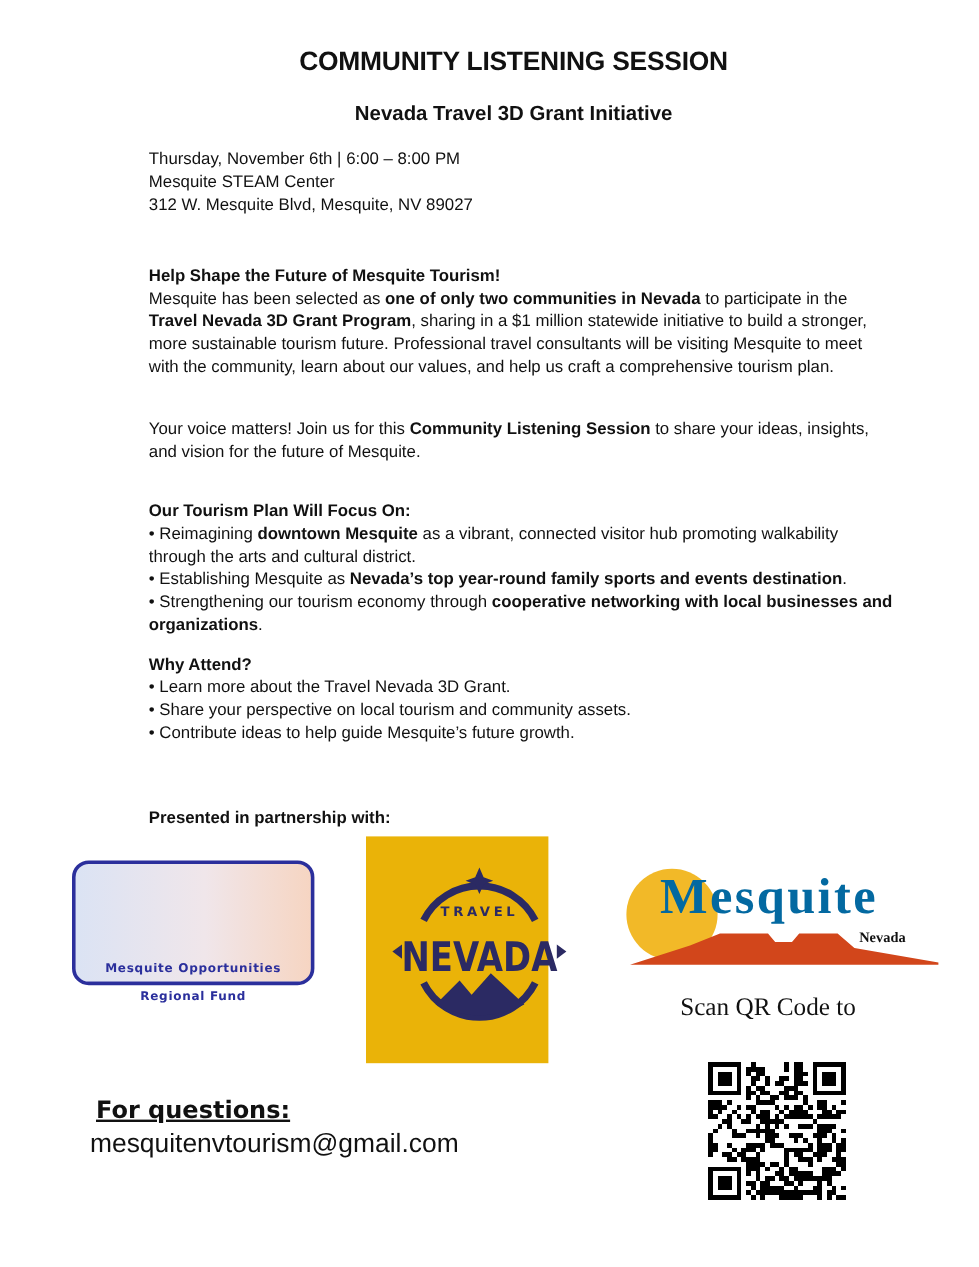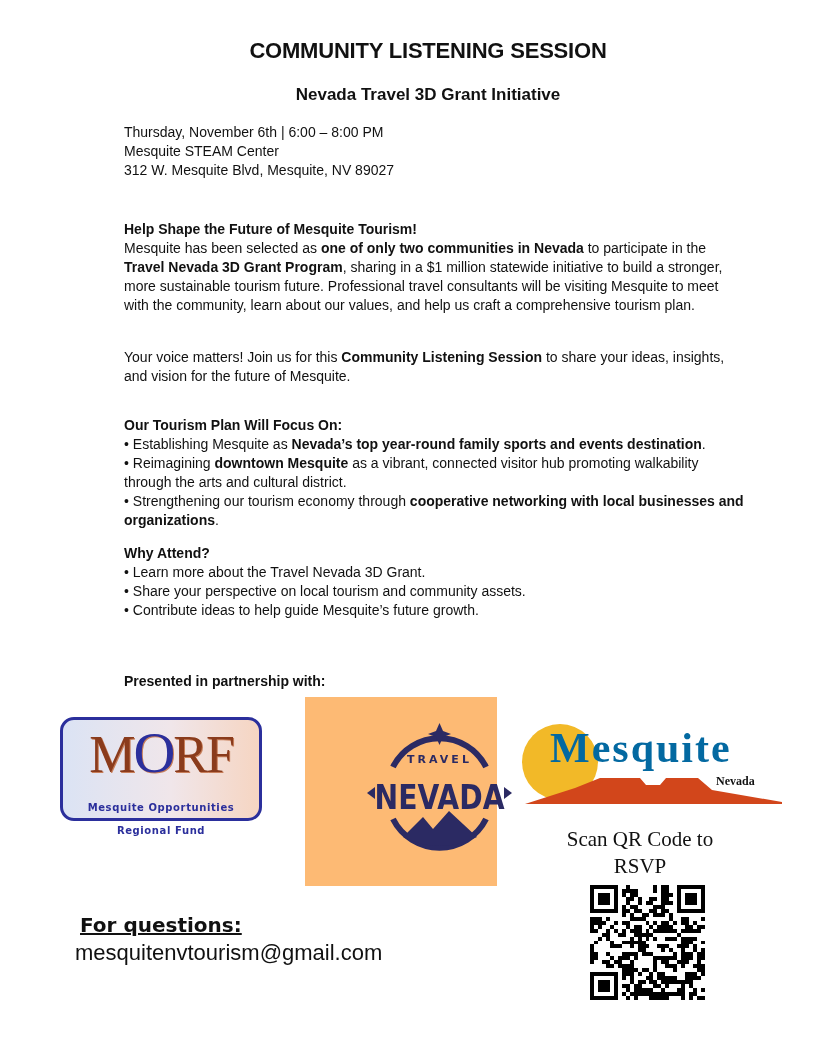--- a/index.html
+++ b/index.html
@@ -23,21 +23,21 @@
           background: linear-gradient(90deg, #dbe3f4 0%, #f0e6ea 55%, #f6d5c2 100%); box-sizing: border-box; }
   .morf-letters { position: absolute; left: 0; right: 0; top: 6px; text-align: center; font-family: "Liberation Serif", serif;
                   font-size: 52px; color: #8a3b1c; letter-spacing: -2px; line-height: 54px; text-shadow: 1px 1px 0 #c77e5a; }
   .morf-letters .o { color: #2b2f9c; font-size: 58px; }
   .morf-sub { position: absolute; left: 0; right: 0; text-align: center; font-family: "DejaVu Sans", sans-serif;
               font-size: 10px; font-weight: bold; color: #2b2f9c; letter-spacing: 0.6px; margin-top: 12px; }
   .morf-sub1 { top: 70px; }
   .morf-sub2 { top: 93px; text-align: center; }
 
   
-  .tn { left: 305px; top: 697px; width: 152px; height: 189px; background: #fdba74; padding-left: 40px; }
+  .tn { left: 305px; top: 697px; width: 152px; height: 189px; background: #eab308; }
 
   
   .mq { left: 520px; top: 722px; width: 265px; height: 86px; }
   .mq-word { position: absolute; left: 30px; top: 2px; font-family: "Liberation Serif", serif; font-weight: bold;
              font-size: 42px; color: #0369a1; letter-spacing: 2px; }
   .mq-nv { position: absolute; left: 196px; top: 52px; font-family: "Liberation Serif", serif; font-weight: bold; font-size: 12px; color: #111; }
 
   .qr-label { left: 540px; width: 200px; top: 826px; text-align: center; font-family: "Liberation Serif", serif; font-size: 21px; line-height: 27px; color: #111; }
   .qr { left: 590px; top: 885px; width: 115px; height: 115px; }
 
@@ -58,36 +58,35 @@
 
 <div class="abs body-block p1">
   <div class="h">Help Shape the Future of Mesquite Tourism!</div>
   <div><span>Mesquite has been selected as </span><b>one of only two communities in Nevada</b><span> to participate in the </span><b>Travel Nevada 3D Grant Program</b><span>, sharing in a $1 million statewide initiative to build a stronger, more sustainable tourism future. Professional travel consultants will be visiting Mesquite to meet with the community, learn about our values, and help us craft a comprehensive tourism plan.</span></div>
 </div>
 
 <div class="abs body-block p2"><span>Your voice matters! Join us for this </span><b>Community Listening Session</b><span> to share your ideas, insights, and vision for the future of Mesquite.</span></div>
 
 <div class="abs body-block p3">
   <div class="h">Our Tourism Plan Will Focus On:</div>
+  <div><span>• Reimagining </span><b>downtown Mesquite</b><span> as a vibrant, connected visitor hub promoting walkability through the arts and cultural district.</span></div>
   <div><span>• Establishing Mesquite as </span><b>Nevada’s top year-round family sports and events destination</b><span>.</span></div>
-  <div><span>• Reimagining </span><b>downtown Mesquite</b><span> as a vibrant, connected visitor hub promoting walkability through the arts and cultural district.</span></div>
   <div><span>• Strengthening our tourism economy through </span><b>cooperative networking with local businesses and organizations</b><span>.</span></div>
 </div>
 
 <div class="abs body-block p4">
   <div class="h">Why Attend?</div>
   <div>• Learn more about the Travel Nevada 3D Grant.</div>
   <div>• Share your perspective on local tourism and community assets.</div>
   <div>• Contribute ideas to help guide Mesquite’s future growth.</div>
 </div>
 
 <div class="abs partner">Presented in partnership with:</div>
 
 <div class="abs morf">
-  <div class="morf-letters"><span>M</span><span class="o">O</span><span>RF</span></div>
   <div class="morf-sub morf-sub1">Mesquite Opportunities</div>
   <div class="morf-sub morf-sub2">Regional Fund</div>
 </div>
 
 <div class="abs tn">
   <svg width="189" height="189" viewBox="0 0 189 189">
     <path d="M48 70 A52 52 0 0 1 141 70" fill="none" stroke="#2b2a63" stroke-width="6"></path>
     <path d="M48 122 A52 52 0 0 0 141 122" fill="none" stroke="#2b2a63" stroke-width="6"></path>
     <path d="M94.5 26 L98 34 L106 37 L98 40 L94.5 48 L91 40 L83 37 L91 34 Z" fill="#2b2a63"></path>
     <path d="M22 96 L30 90 L30 102 Z" fill="#2b2a63"></path>
@@ -102,21 +101,20 @@
   <svg width="265" height="86" viewBox="0 0 265 86" style="position:absolute;left:0;top:0">
     <circle cx="40" cy="40" r="38" fill="#f2b928"></circle>
     <path d="M5 82 L55 66 L80 56 L120 56 L126 63 L140 63 L146 56 L178 56 L192 68 L262 80 L262 82 Z" fill="#d2461b"></path>
   </svg>
   <div class="mq-word">Mesquite</div>
   <div class="mq-nv">Nevada</div>
 </div>
 
 <div class="abs qr-label">
   <div>Scan QR Code to</div>
-  <div>RSVP</div>
 </div>
 
 <div class="abs qr">
   <svg id="qr-svg" width="115" height="115" viewBox="0 0 29 29" shape-rendering="crispEdges">
       <rect x="9" y="0" width="1" height="1" fill="#000"></rect>
       <rect x="16" y="0" width="1" height="1" fill="#000"></rect>
       <rect x="18" y="0" width="1" height="1" fill="#000"></rect>
       <rect x="19" y="0" width="1" height="1" fill="#000"></rect>
       <rect x="8" y="1" width="1" height="1" fill="#000"></rect>
       <rect x="9" y="1" width="1" height="1" fill="#000"></rect>

